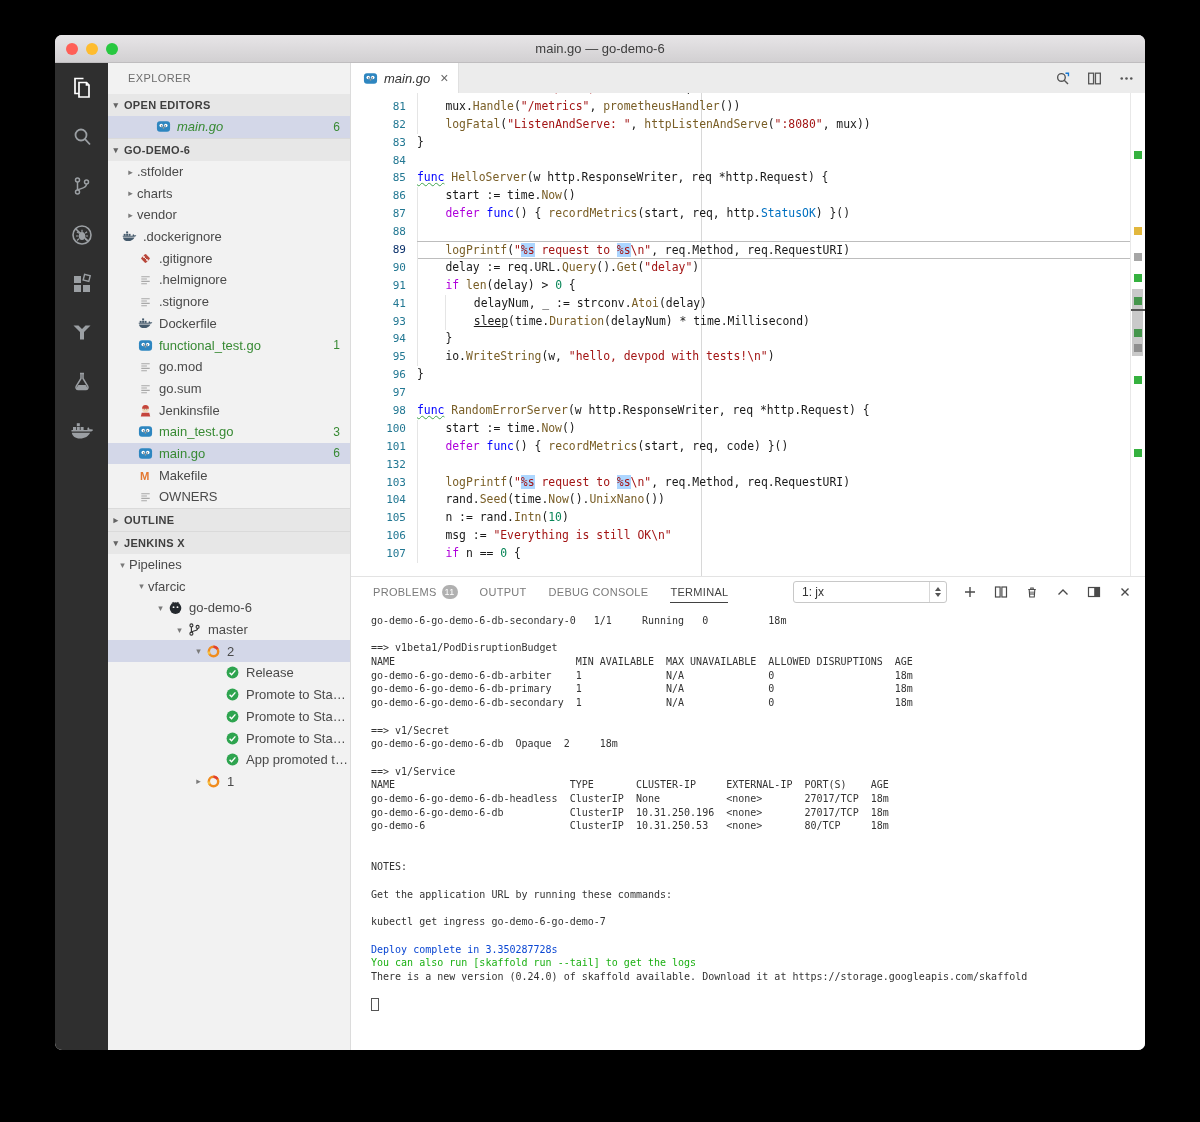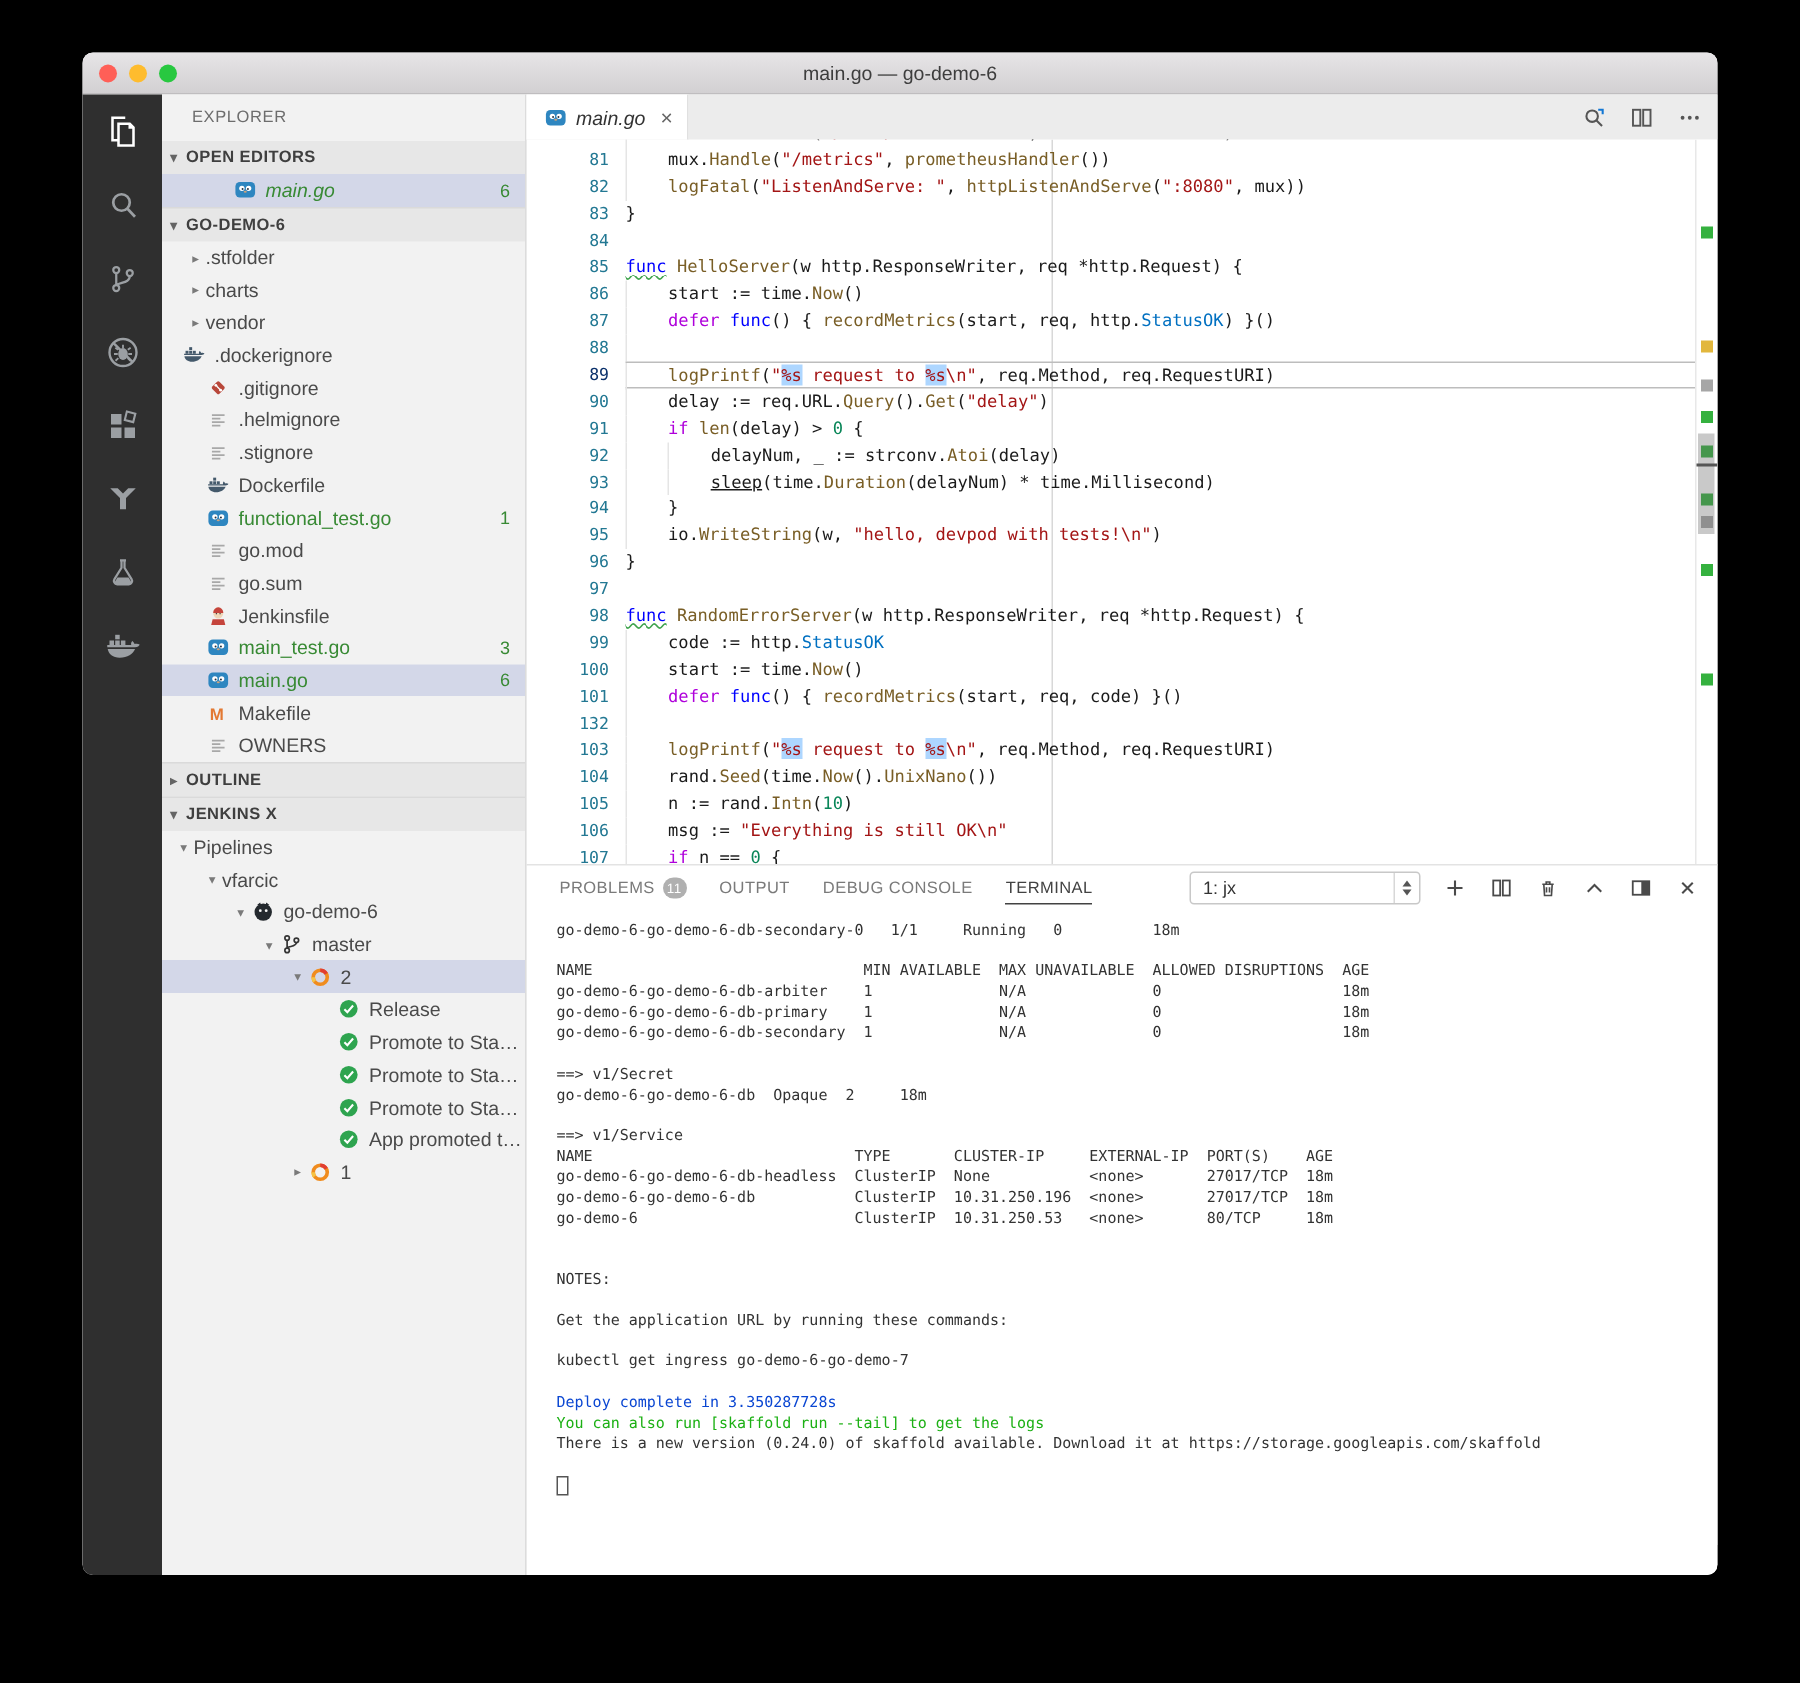--- a/index.html
+++ b/index.html
@@ -556,28 +556,27 @@
                 <div class="crow"><span class="lnum">82</span><span class="ctext"><span class="ind"></span><span class="tok " style="color: rgb(121, 94, 38);">logFatal</span><span class="tok " style="color: rgb(26, 26, 26);">(</span><span class="tok " style="color: rgb(163, 21, 21);">"ListenAndServe: "</span><span class="tok " style="color: rgb(26, 26, 26);">, </span><span class="tok " style="color: rgb(121, 94, 38);">httpListenAndServe</span><span class="tok " style="color: rgb(26, 26, 26);">(</span><span class="tok " style="color: rgb(163, 21, 21);">":8080"</span><span class="tok " style="color: rgb(26, 26, 26);">, mux))</span></span></div>
                 <div class="crow"><span class="lnum">83</span><span class="ctext"><span class="tok " style="color: rgb(26, 26, 26);">}</span></span></div>
                 <div class="crow"><span class="lnum">84</span><span class="ctext"></span></div>
                 <div class="crow"><span class="lnum">85</span><span class="ctext"><span class="tok sq" style="color: rgb(0, 0, 255);">func</span><span class="tok " style="color: rgb(26, 26, 26);"> </span><span class="tok " style="color: rgb(121, 94, 38);">HelloServer</span><span class="tok " style="color: rgb(26, 26, 26);">(w http.ResponseWriter, req *http.Request) {</span></span></div>
                 <div class="crow"><span class="lnum">86</span><span class="ctext"><span class="ind"></span><span class="tok " style="color: rgb(26, 26, 26);">start := time.</span><span class="tok " style="color: rgb(121, 94, 38);">Now</span><span class="tok " style="color: rgb(26, 26, 26);">()</span></span></div>
                 <div class="crow"><span class="lnum">87</span><span class="ctext"><span class="ind"></span><span class="tok " style="color: rgb(175, 0, 219);">defer</span><span class="tok " style="color: rgb(26, 26, 26);"> </span><span class="tok " style="color: rgb(0, 0, 255);">func</span><span class="tok " style="color: rgb(26, 26, 26);">() { </span><span class="tok " style="color: rgb(121, 94, 38);">recordMetrics</span><span class="tok " style="color: rgb(26, 26, 26);">(start, req, http.</span><span class="tok " style="color: rgb(0, 112, 193);">StatusOK</span><span class="tok " style="color: rgb(26, 26, 26);">) }()</span></span></div>
                 <div class="crow"><span class="lnum">88</span><span class="ctext"><span class="ind"></span></span></div>
                 <div class="crow cur"><span class="lnum">89</span><span class="ctext"><span class="ind"></span><span class="tok " style="color: rgb(121, 94, 38);">logPrintf</span><span class="tok " style="color: rgb(26, 26, 26);">(</span><span class="tok " style="color: rgb(163, 21, 21);">"</span><span class="tok hl" style="color: rgb(163, 21, 21);">%s</span><span class="tok " style="color: rgb(163, 21, 21);"> request to </span><span class="tok hl" style="color: rgb(163, 21, 21);">%s</span><span class="tok " style="color: rgb(163, 21, 21);">\n"</span><span class="tok " style="color: rgb(26, 26, 26);">, req.Method, req.RequestURI)</span></span></div>
                 <div class="crow"><span class="lnum">90</span><span class="ctext"><span class="ind"></span><span class="tok " style="color: rgb(26, 26, 26);">delay := req.URL.</span><span class="tok " style="color: rgb(121, 94, 38);">Query</span><span class="tok " style="color: rgb(26, 26, 26);">().</span><span class="tok " style="color: rgb(121, 94, 38);">Get</span><span class="tok " style="color: rgb(26, 26, 26);">(</span><span class="tok " style="color: rgb(163, 21, 21);">"delay"</span><span class="tok " style="color: rgb(26, 26, 26);">)</span></span></div>
                 <div class="crow"><span class="lnum">91</span><span class="ctext"><span class="ind"></span><span class="tok " style="color: rgb(175, 0, 219);">if</span><span class="tok " style="color: rgb(26, 26, 26);"> </span><span class="tok " style="color: rgb(121, 94, 38);">len</span><span class="tok " style="color: rgb(26, 26, 26);">(delay) &gt; </span><span class="tok " style="color: rgb(9, 134, 88);">0</span><span class="tok " style="color: rgb(26, 26, 26);"> {</span></span></div>
-                <div class="crow"><span class="lnum">92</span><span class="ctext"><span class="ind"></span><span class="ind"></span><span class="tok " style="color: rgb(26, 26, 26);">delayNum, _ := strconv.</span><span class="tok " style="color: rgb(121, 94, 38);">Atoi</span><span class="tok " style="color: rgb(26, 26, 26);">(delay)</span></span></div>
+                <div class="crow"><span class="lnum">41</span><span class="ctext"><span class="ind"></span><span class="ind"></span><span class="tok " style="color: rgb(26, 26, 26);">delayNum, _ := strconv.</span><span class="tok " style="color: rgb(121, 94, 38);">Atoi</span><span class="tok " style="color: rgb(26, 26, 26);">(delay)</span></span></div>
                 <div class="crow"><span class="lnum">93</span><span class="ctext"><span class="ind"></span><span class="ind"></span><span class="tok u" style="color: rgb(26, 26, 26);">sleep</span><span class="tok " style="color: rgb(26, 26, 26);">(time.</span><span class="tok " style="color: rgb(121, 94, 38);">Duration</span><span class="tok " style="color: rgb(26, 26, 26);">(delayNum) * time.Millisecond)</span></span></div>
                 <div class="crow"><span class="lnum">94</span><span class="ctext"><span class="ind"></span><span class="tok " style="color: rgb(26, 26, 26);">}</span></span></div>
                 <div class="crow"><span class="lnum">95</span><span class="ctext"><span class="ind"></span><span class="tok " style="color: rgb(26, 26, 26);">io.</span><span class="tok " style="color: rgb(121, 94, 38);">WriteString</span><span class="tok " style="color: rgb(26, 26, 26);">(w, </span><span class="tok " style="color: rgb(163, 21, 21);">"hello, devpod with tests!\n"</span><span class="tok " style="color: rgb(26, 26, 26);">)</span></span></div>
                 <div class="crow"><span class="lnum">96</span><span class="ctext"><span class="tok " style="color: rgb(26, 26, 26);">}</span></span></div>
                 <div class="crow"><span class="lnum">97</span><span class="ctext"></span></div>
                 <div class="crow"><span class="lnum">98</span><span class="ctext"><span class="tok sq" style="color: rgb(0, 0, 255);">func</span><span class="tok " style="color: rgb(26, 26, 26);"> </span><span class="tok " style="color: rgb(121, 94, 38);">RandomErrorServer</span><span class="tok " style="color: rgb(26, 26, 26);">(w http.ResponseWriter, req *http.Request) {</span></span></div>
-                <div class="crow"><span class="lnum">99</span><span class="ctext"><span class="ind"></span><span class="tok " style="color: rgb(26, 26, 26);">code := http.</span><span class="tok " style="color: rgb(0, 112, 193);">StatusOK</span></span></div>
                 <div class="crow"><span class="lnum">100</span><span class="ctext"><span class="ind"></span><span class="tok " style="color: rgb(26, 26, 26);">start := time.</span><span class="tok " style="color: rgb(121, 94, 38);">Now</span><span class="tok " style="color: rgb(26, 26, 26);">()</span></span></div>
                 <div class="crow"><span class="lnum">101</span><span class="ctext"><span class="ind"></span><span class="tok " style="color: rgb(175, 0, 219);">defer</span><span class="tok " style="color: rgb(26, 26, 26);"> </span><span class="tok " style="color: rgb(0, 0, 255);">func</span><span class="tok " style="color: rgb(26, 26, 26);">() { </span><span class="tok " style="color: rgb(121, 94, 38);">recordMetrics</span><span class="tok " style="color: rgb(26, 26, 26);">(start, req, code) }()</span></span></div>
                 <div class="crow"><span class="lnum">132</span><span class="ctext"><span class="ind"></span></span></div>
                 <div class="crow"><span class="lnum">103</span><span class="ctext"><span class="ind"></span><span class="tok " style="color: rgb(121, 94, 38);">logPrintf</span><span class="tok " style="color: rgb(26, 26, 26);">(</span><span class="tok " style="color: rgb(163, 21, 21);">"</span><span class="tok hl" style="color: rgb(163, 21, 21);">%s</span><span class="tok " style="color: rgb(163, 21, 21);"> request to </span><span class="tok hl" style="color: rgb(163, 21, 21);">%s</span><span class="tok " style="color: rgb(163, 21, 21);">\n"</span><span class="tok " style="color: rgb(26, 26, 26);">, req.Method, req.RequestURI)</span></span></div>
                 <div class="crow"><span class="lnum">104</span><span class="ctext"><span class="ind"></span><span class="tok " style="color: rgb(26, 26, 26);">rand.</span><span class="tok " style="color: rgb(121, 94, 38);">Seed</span><span class="tok " style="color: rgb(26, 26, 26);">(time.</span><span class="tok " style="color: rgb(121, 94, 38);">Now</span><span class="tok " style="color: rgb(26, 26, 26);">().</span><span class="tok " style="color: rgb(121, 94, 38);">UnixNano</span><span class="tok " style="color: rgb(26, 26, 26);">())</span></span></div>
                 <div class="crow"><span class="lnum">105</span><span class="ctext"><span class="ind"></span><span class="tok " style="color: rgb(26, 26, 26);">n := rand.</span><span class="tok " style="color: rgb(121, 94, 38);">Intn</span><span class="tok " style="color: rgb(26, 26, 26);">(</span><span class="tok " style="color: rgb(9, 134, 88);">10</span><span class="tok " style="color: rgb(26, 26, 26);">)</span></span></div>
                 <div class="crow"><span class="lnum">106</span><span class="ctext"><span class="ind"></span><span class="tok " style="color: rgb(26, 26, 26);">msg := </span><span class="tok " style="color: rgb(163, 21, 21);">"Everything is still OK\n"</span></span></div>
                 <div class="crow"><span class="lnum">107</span><span class="ctext"><span class="ind"></span><span class="tok " style="color: rgb(175, 0, 219);">if</span><span class="tok " style="color: rgb(26, 26, 26);"> n == </span><span class="tok " style="color: rgb(9, 134, 88);">0</span><span class="tok " style="color: rgb(26, 26, 26);"> {</span></span></div>
               </div>
           </div>
@@ -640,20 +639,21 @@
                   </svg></span>
                 <span class="pact"><svg viewBox="0 0 16 16" stroke="#4a4a4a" stroke-width="1.4">
                     <path d="M4.5 4.5l7 7M11.5 4.5l-7 7"></path>
                   </svg></span>
               </span>
           </div>
           <div class="term-body">
             <div id="term-lines">
                 <div class="tline">go-demo-6-go-demo-6-db-secondary-0   1/1     Running   0          18m</div>
                 <div class="tline"></div>
+                <div class="tline">==&gt; v1beta1/PodDisruptionBudget</div>
                 <div class="tline">NAME                              MIN AVAILABLE  MAX UNAVAILABLE  ALLOWED DISRUPTIONS  AGE</div>
                 <div class="tline">go-demo-6-go-demo-6-db-arbiter    1              N/A              0                    18m</div>
                 <div class="tline">go-demo-6-go-demo-6-db-primary    1              N/A              0                    18m</div>
                 <div class="tline">go-demo-6-go-demo-6-db-secondary  1              N/A              0                    18m</div>
                 <div class="tline"></div>
                 <div class="tline">==&gt; v1/Secret</div>
                 <div class="tline">go-demo-6-go-demo-6-db  Opaque  2     18m</div>
                 <div class="tline"></div>
                 <div class="tline">==&gt; v1/Service</div>
                 <div class="tline">NAME                             TYPE       CLUSTER-IP     EXTERNAL-IP  PORT(S)    AGE</div>

